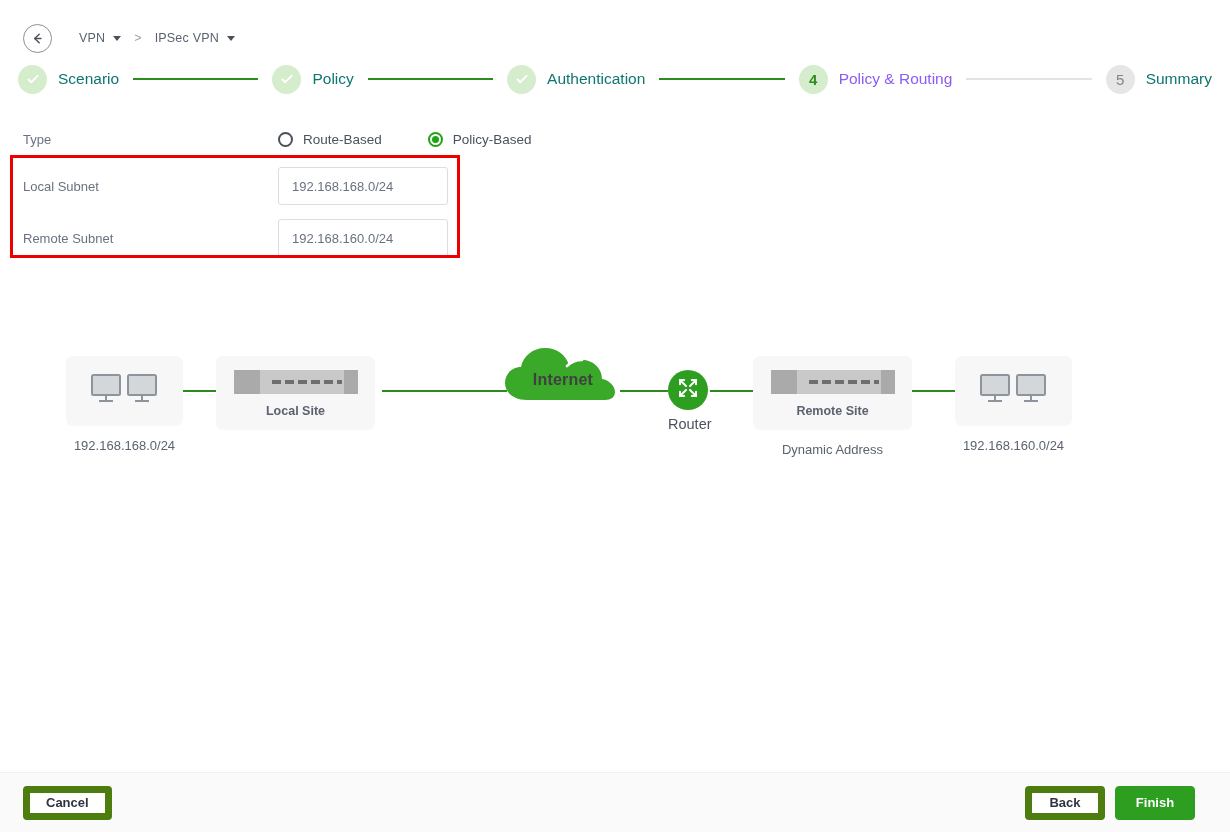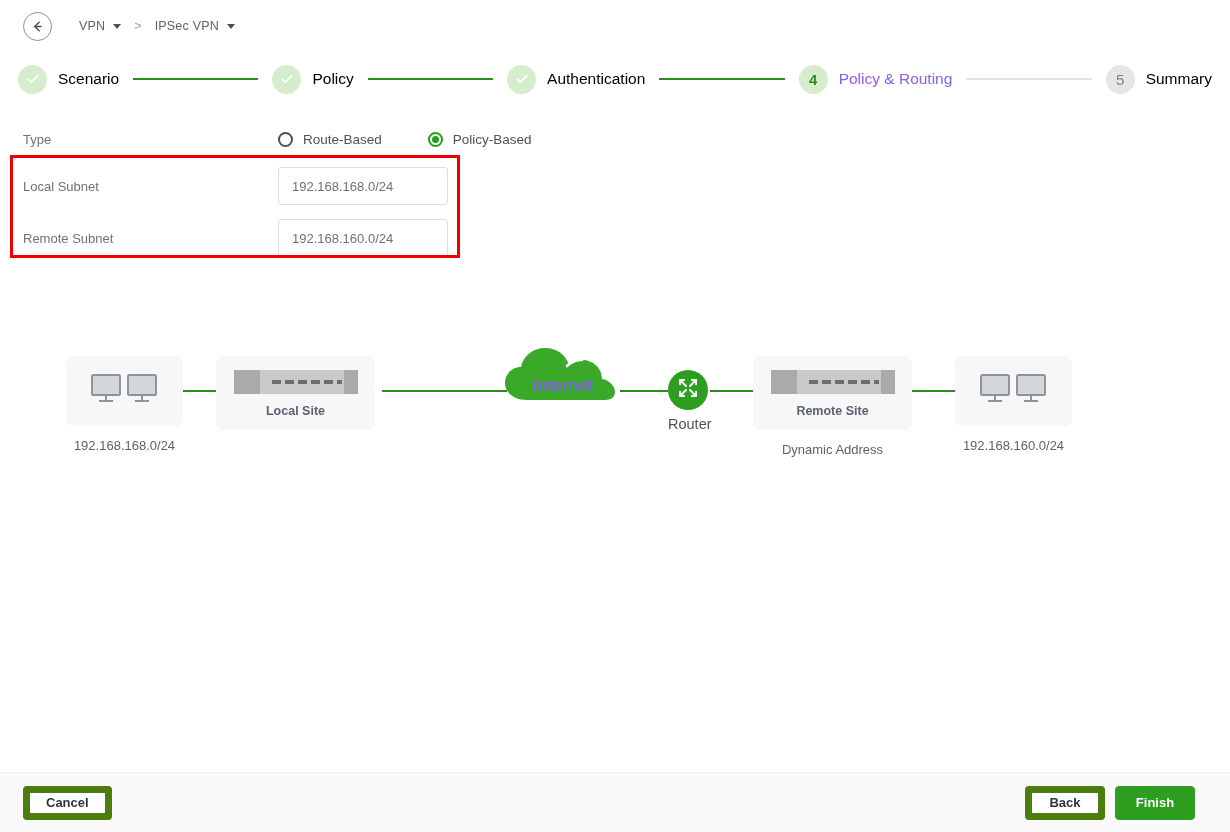--- a/index.html
+++ b/index.html
@@ -9,21 +9,21 @@
     width: 1230px; height: 832px;
     background: #ffffff;
     font-family: "Liberation Sans", sans-serif;
     color: #5a6472;
     overflow: hidden;
     position: relative;
   }
 
   
   .topbar {
-    position: absolute; left: 0; top: 0; width: 1230px; height: 52px;
+    position: absolute; left: 0; top: 12px; width: 1230px; height: 52px;
     display: flex; align-items: center;
   }
   .back-btn {
     width: 29px; height: 29px; margin-left: 23px;
     border: 1px solid #8a8f98; border-radius: 50%;
     background: #ffffff;
     display: flex; align-items: center; justify-content: center;
     cursor: pointer; flex: none;
   }
   .back-btn svg { display: block; }
@@ -52,21 +52,21 @@
   .step-circle {
     width: 29px; height: 29px; border-radius: 50%;
     display: flex; align-items: center; justify-content: center;
     flex: none;
     font-size: 15px;
   }
   .step.done .step-circle { background: #d6edcd; }
   .step.active .step-circle { background: #d6edcd; color: #2e8b1f; font-weight: bold; }
   .step.todo  .step-circle { background: #e6e6e6; color: #7d848e; }
   .step-label {
-    margin-left: 11px; font-size: 15.5px; color: #000000; white-space: nowrap;
+    margin-left: 11px; font-size: 15.5px; color: #0f766e; white-space: nowrap;
   }
   .step.active .step-label { color: #8b5cf6; font-weight: normal; }
   .connector { height: 2px; flex: 1 1 auto; min-width: 20px; margin: 0 14px; }
   .connector.on  { background: #2e8b1f; }
   .connector.off { background: #e3e3e3; }
 
   
   .form { position: absolute; left: 0; top: 118px; width: 1230px; }
   .row {
     display: flex; align-items: center; height: 42px; padding-left: 23px;
@@ -112,23 +112,23 @@
   }
   .below-label {
     position: absolute; width: 100%; text-align: center;
     font-size: 13px; color: #5b6370; white-space: nowrap;
   }
   .line {
     position: absolute; height: 2px; background: #2d8a1f;
   }
   .cloud-wrap { position: absolute; }
   .cloud-text {
-    position: absolute; left: 0; top: 6px; width: 100%; height: 100%;
-    display: flex; align-items: center; justify-content: center;
-    font-size: 16px; font-weight: bold; color: #8b5cf6;
+    position: absolute; left: 0; top: 0; width: 100%; height: 100%;
+    display: flex; align-items: center; justify-content: center;
+    font-size: 16px; font-weight: bold; color: #404040;
     letter-spacing: .2px; padding-top: 16px; pointer-events: none;
   }
   .router-circle {
     width: 40px; height: 40px; border-radius: 50%; background: #2e9e21;
     display: flex; align-items: center; justify-content: center;
   }
   .router-label { font-size: 14.5px; color: #4b525e; margin-top: 6px; text-align: center; }
 
   
   .footer {

